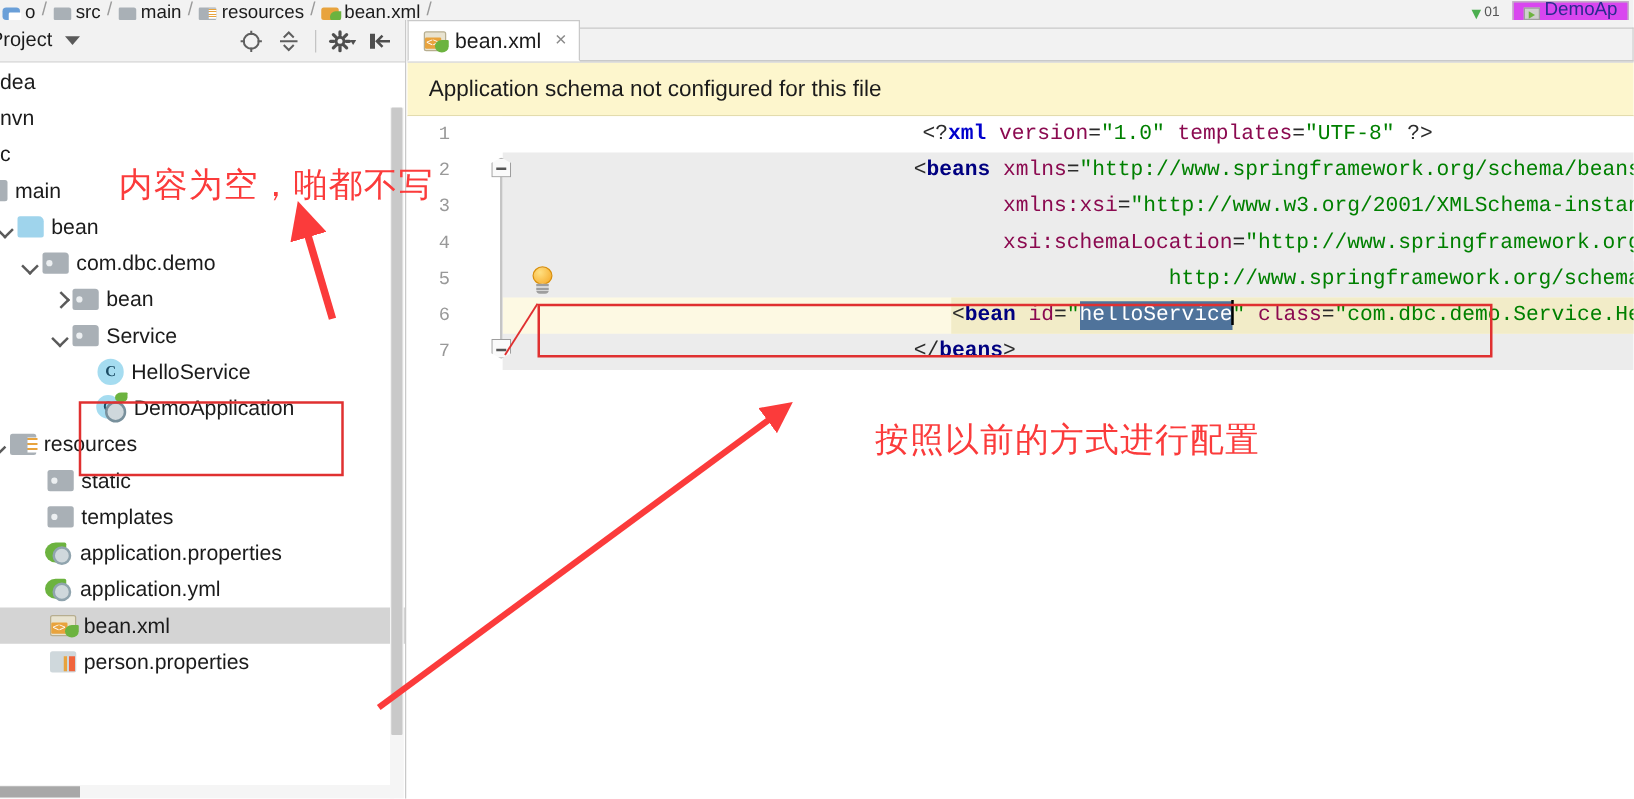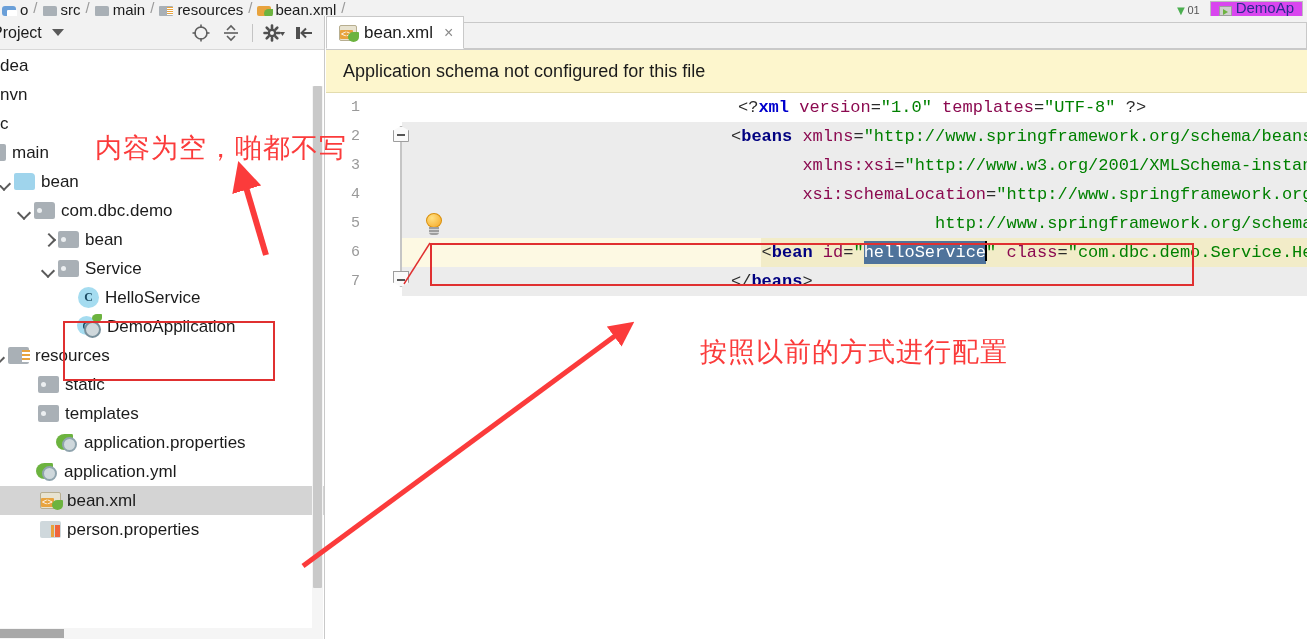--- a/index.html
+++ b/index.html
@@ -421,21 +421,21 @@
       <div class="tree-row" style="padding-left:38px;">
         <span class="ti ti-foldersmall"></span>
         <span>static</span>
       </div>
 
       <div class="tree-row" style="padding-left:38px;">
         <span class="ti ti-foldersmall"></span>
         <span>templates</span>
       </div>
 
-      <div class="tree-row" style="padding-left:56px;">
+      <div class="tree-row" style="padding-left:36px;">
         <span class="ti ti-spring"></span>
         <span>application.properties</span>
       </div>
 
       <div class="tree-row" style="padding-left:36px;">
         <span class="ti ti-spring"></span>
         <span>application.yml</span>
       </div>
 
       <div class="tree-row selected" style="padding-left:40px;">

